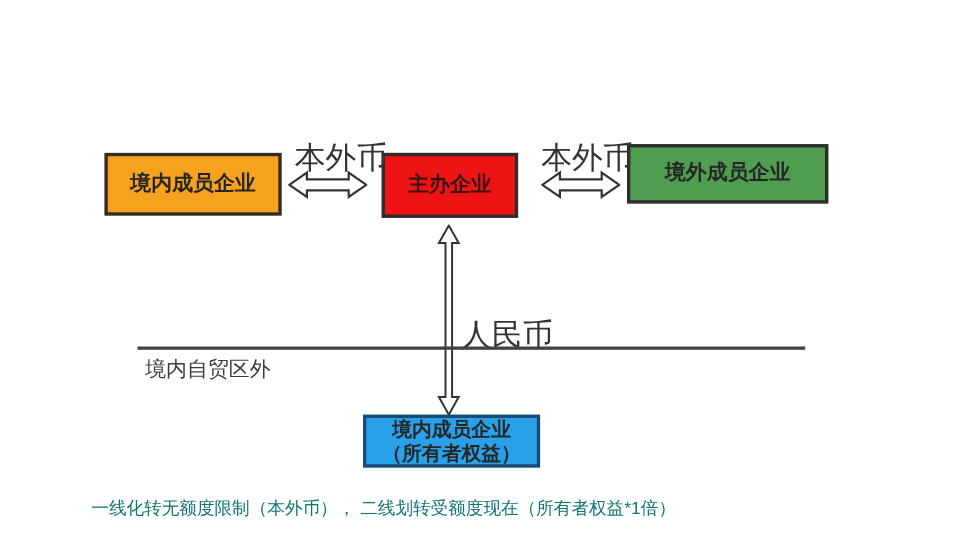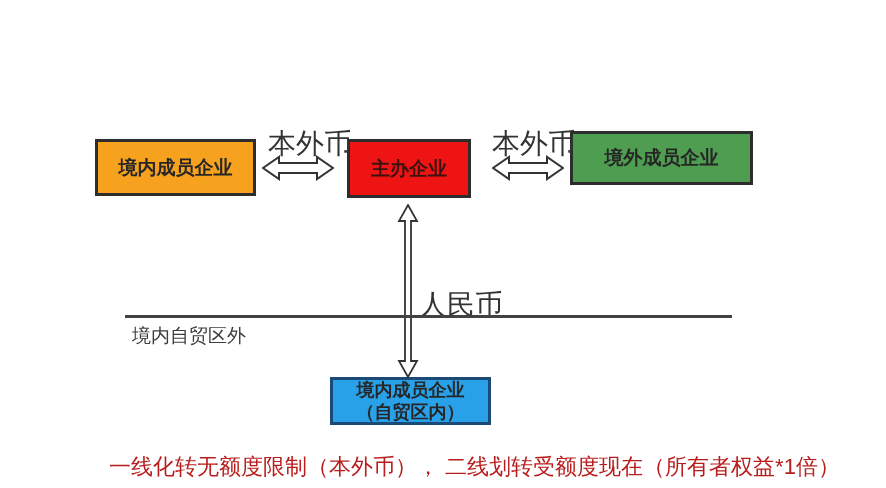--- a/index.html
+++ b/index.html
@@ -66,24 +66,24 @@
     height: 2.5px;
     background: #424242;
   }
   .arrow-svg { position: absolute; display: block; }
   .arrow-h1 { left: 262px; top: 154px; }
   .arrow-h2 { left: 492px; top: 154px; }
   .arrow-v  { left: 396px; top: 204px; }
   .arrow-shape { fill: #ffffff; stroke: #333333; stroke-width: 2; stroke-linejoin: miter; }
   .footnote {
     position: absolute;
-    left: 109px;
+    left: 83px;
     top: 452px;
-    font-size: 22px;
-    color: #b91c1c;
+    font-size: 16px;
+    color: #0f766e;
     white-space: nowrap;
   }
 </style>
 </head>
 <body>
 
 <div class="stage">
 
 
   <div class="node node-orange">
@@ -93,21 +93,21 @@
   <div class="node node-red">
     <span>主办企业</span>
   </div>
 
   <div class="node node-green">
     <span>境外成员企业</span>
   </div>
 
   <div class="node node-blue">
     <span>境内成员企业</span>
-    <span>（自贸区内）</span>
+    <span>（所有者权益）</span>
   </div>
 
   <svg class="arrow-svg arrow-h1" width="72" height="28" viewBox="0 0 72 28">
     <polygon class="arrow-shape" points="1,14 17,3 17,9 55,9 55,3 71,14 55,25 55,19 17,19 17,25"></polygon>
   </svg>
   <svg class="arrow-svg arrow-h2" width="72" height="28" viewBox="0 0 72 28">
     <polygon class="arrow-shape" points="1,14 17,3 17,9 55,9 55,3 71,14 55,25 55,19 17,19 17,25"></polygon>
   </svg>
 
   <svg class="arrow-svg arrow-v" width="24" height="174" viewBox="0 0 24 174">

